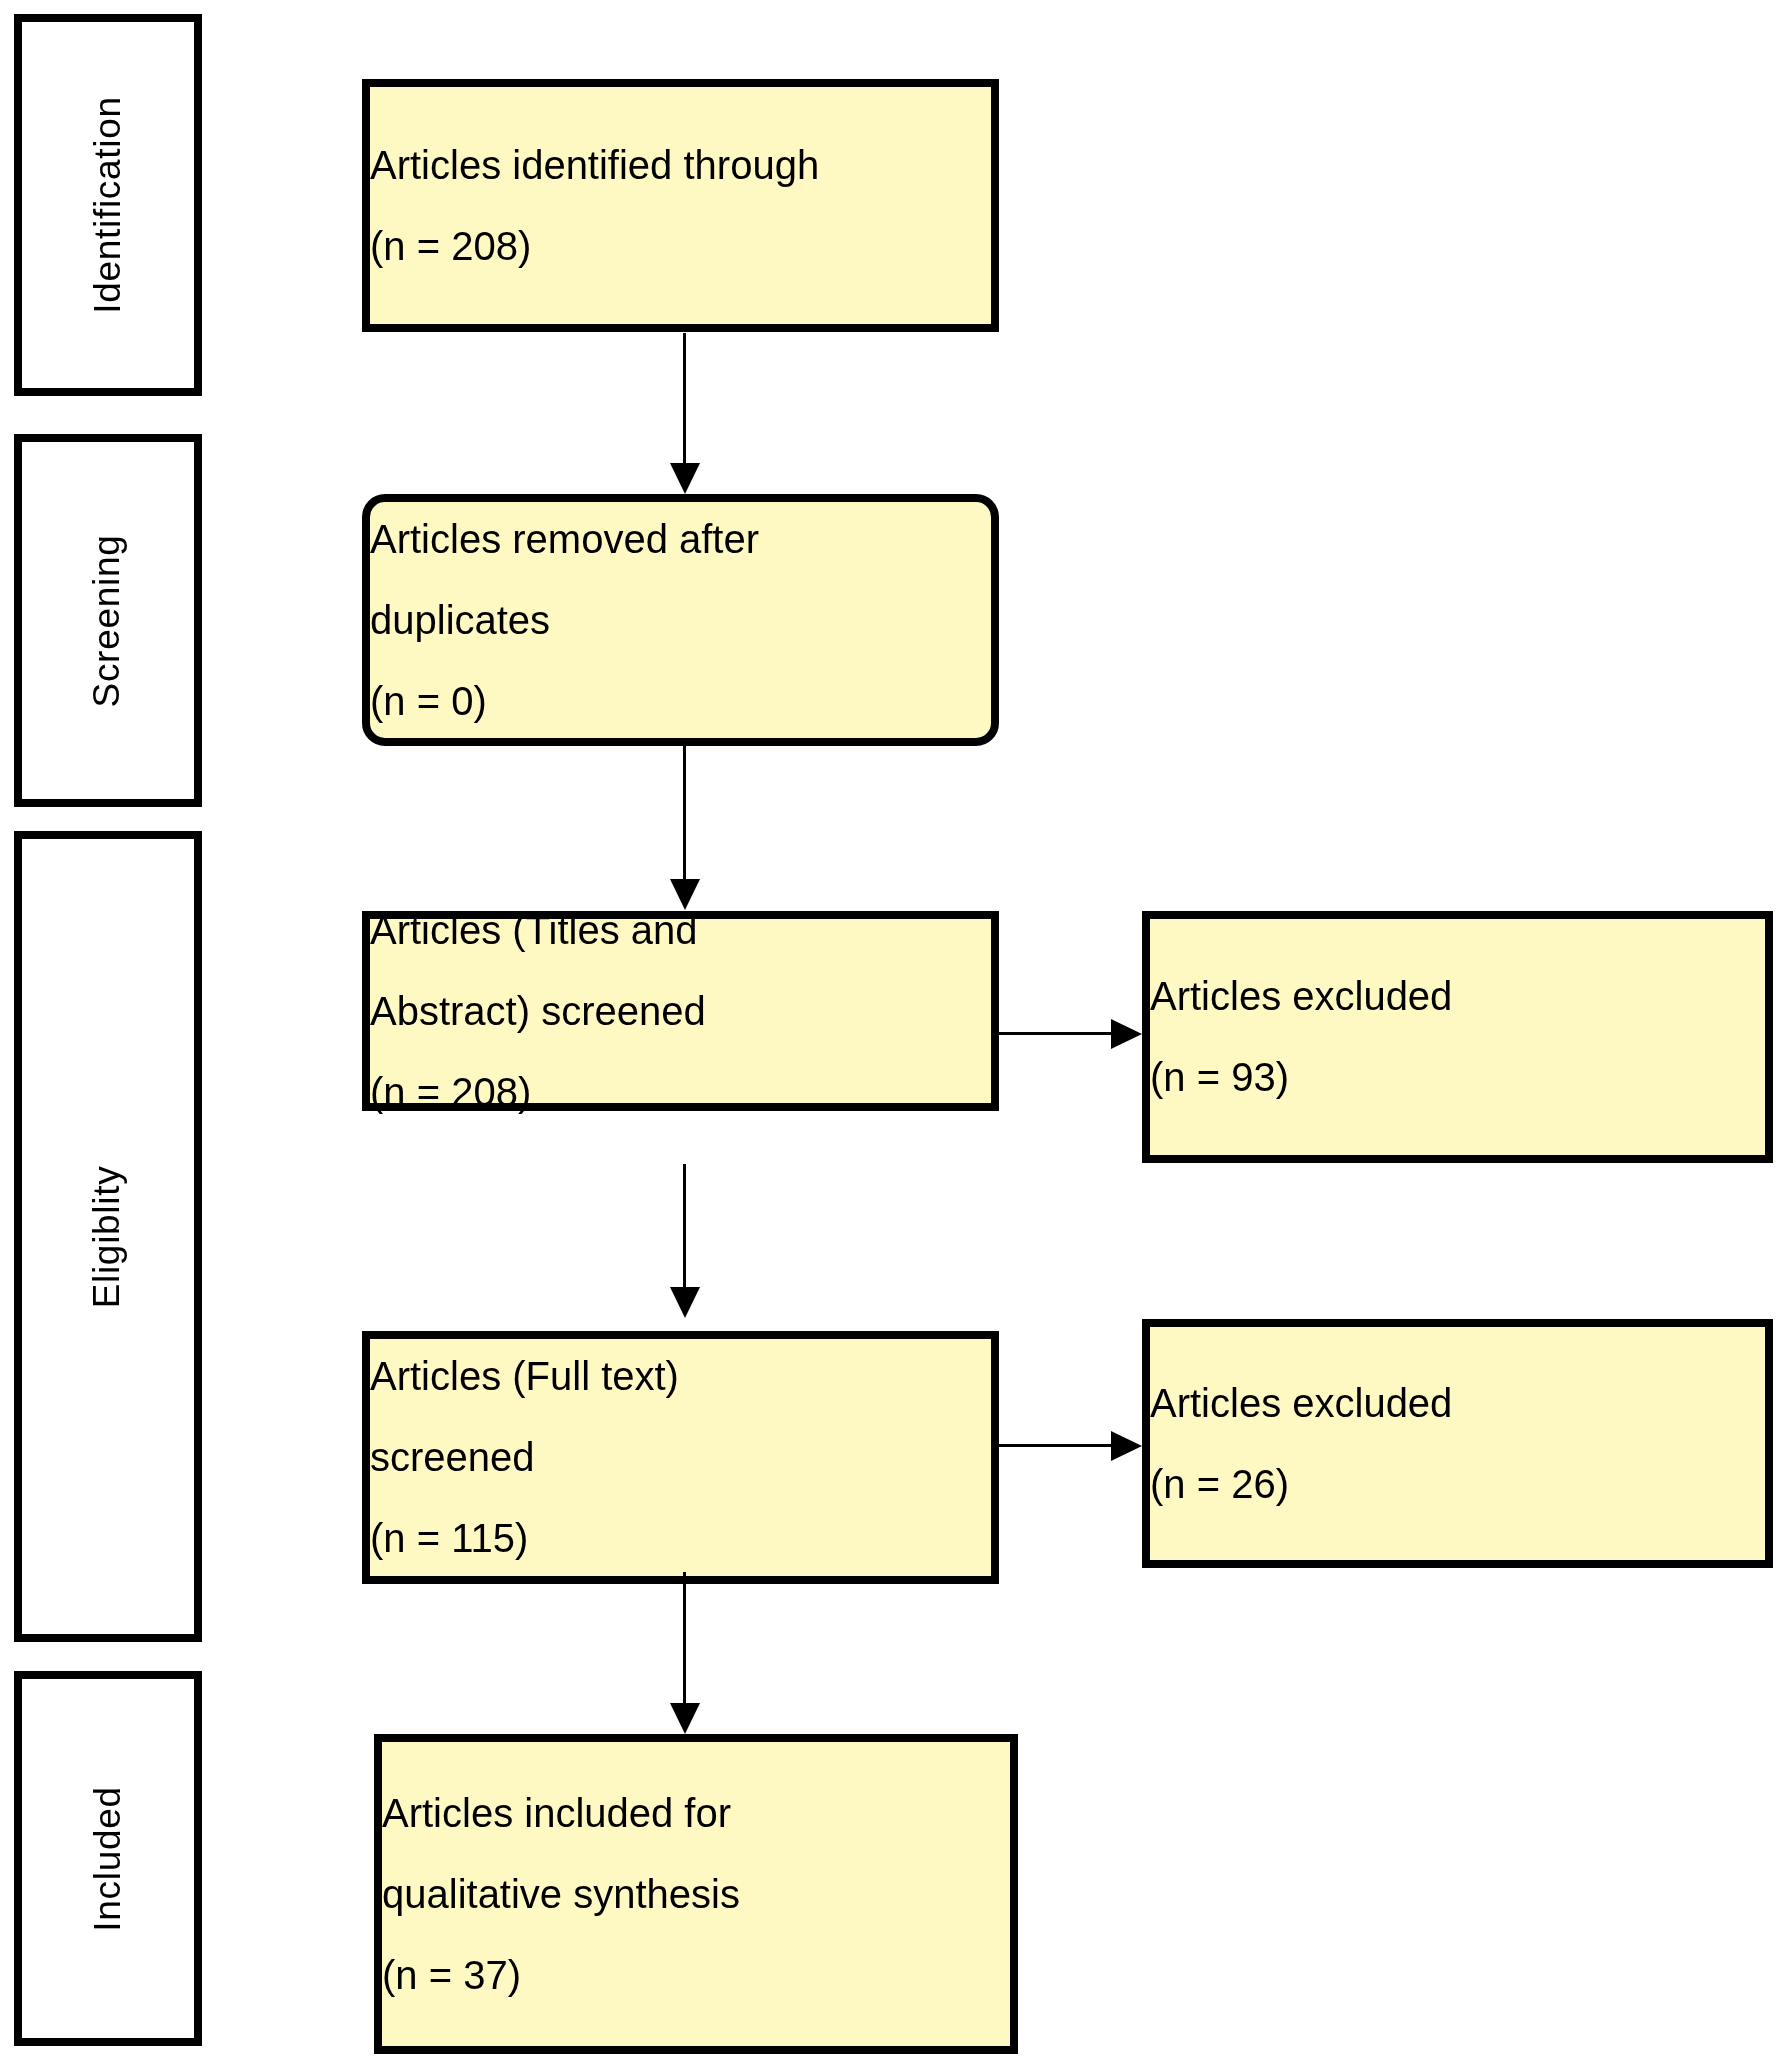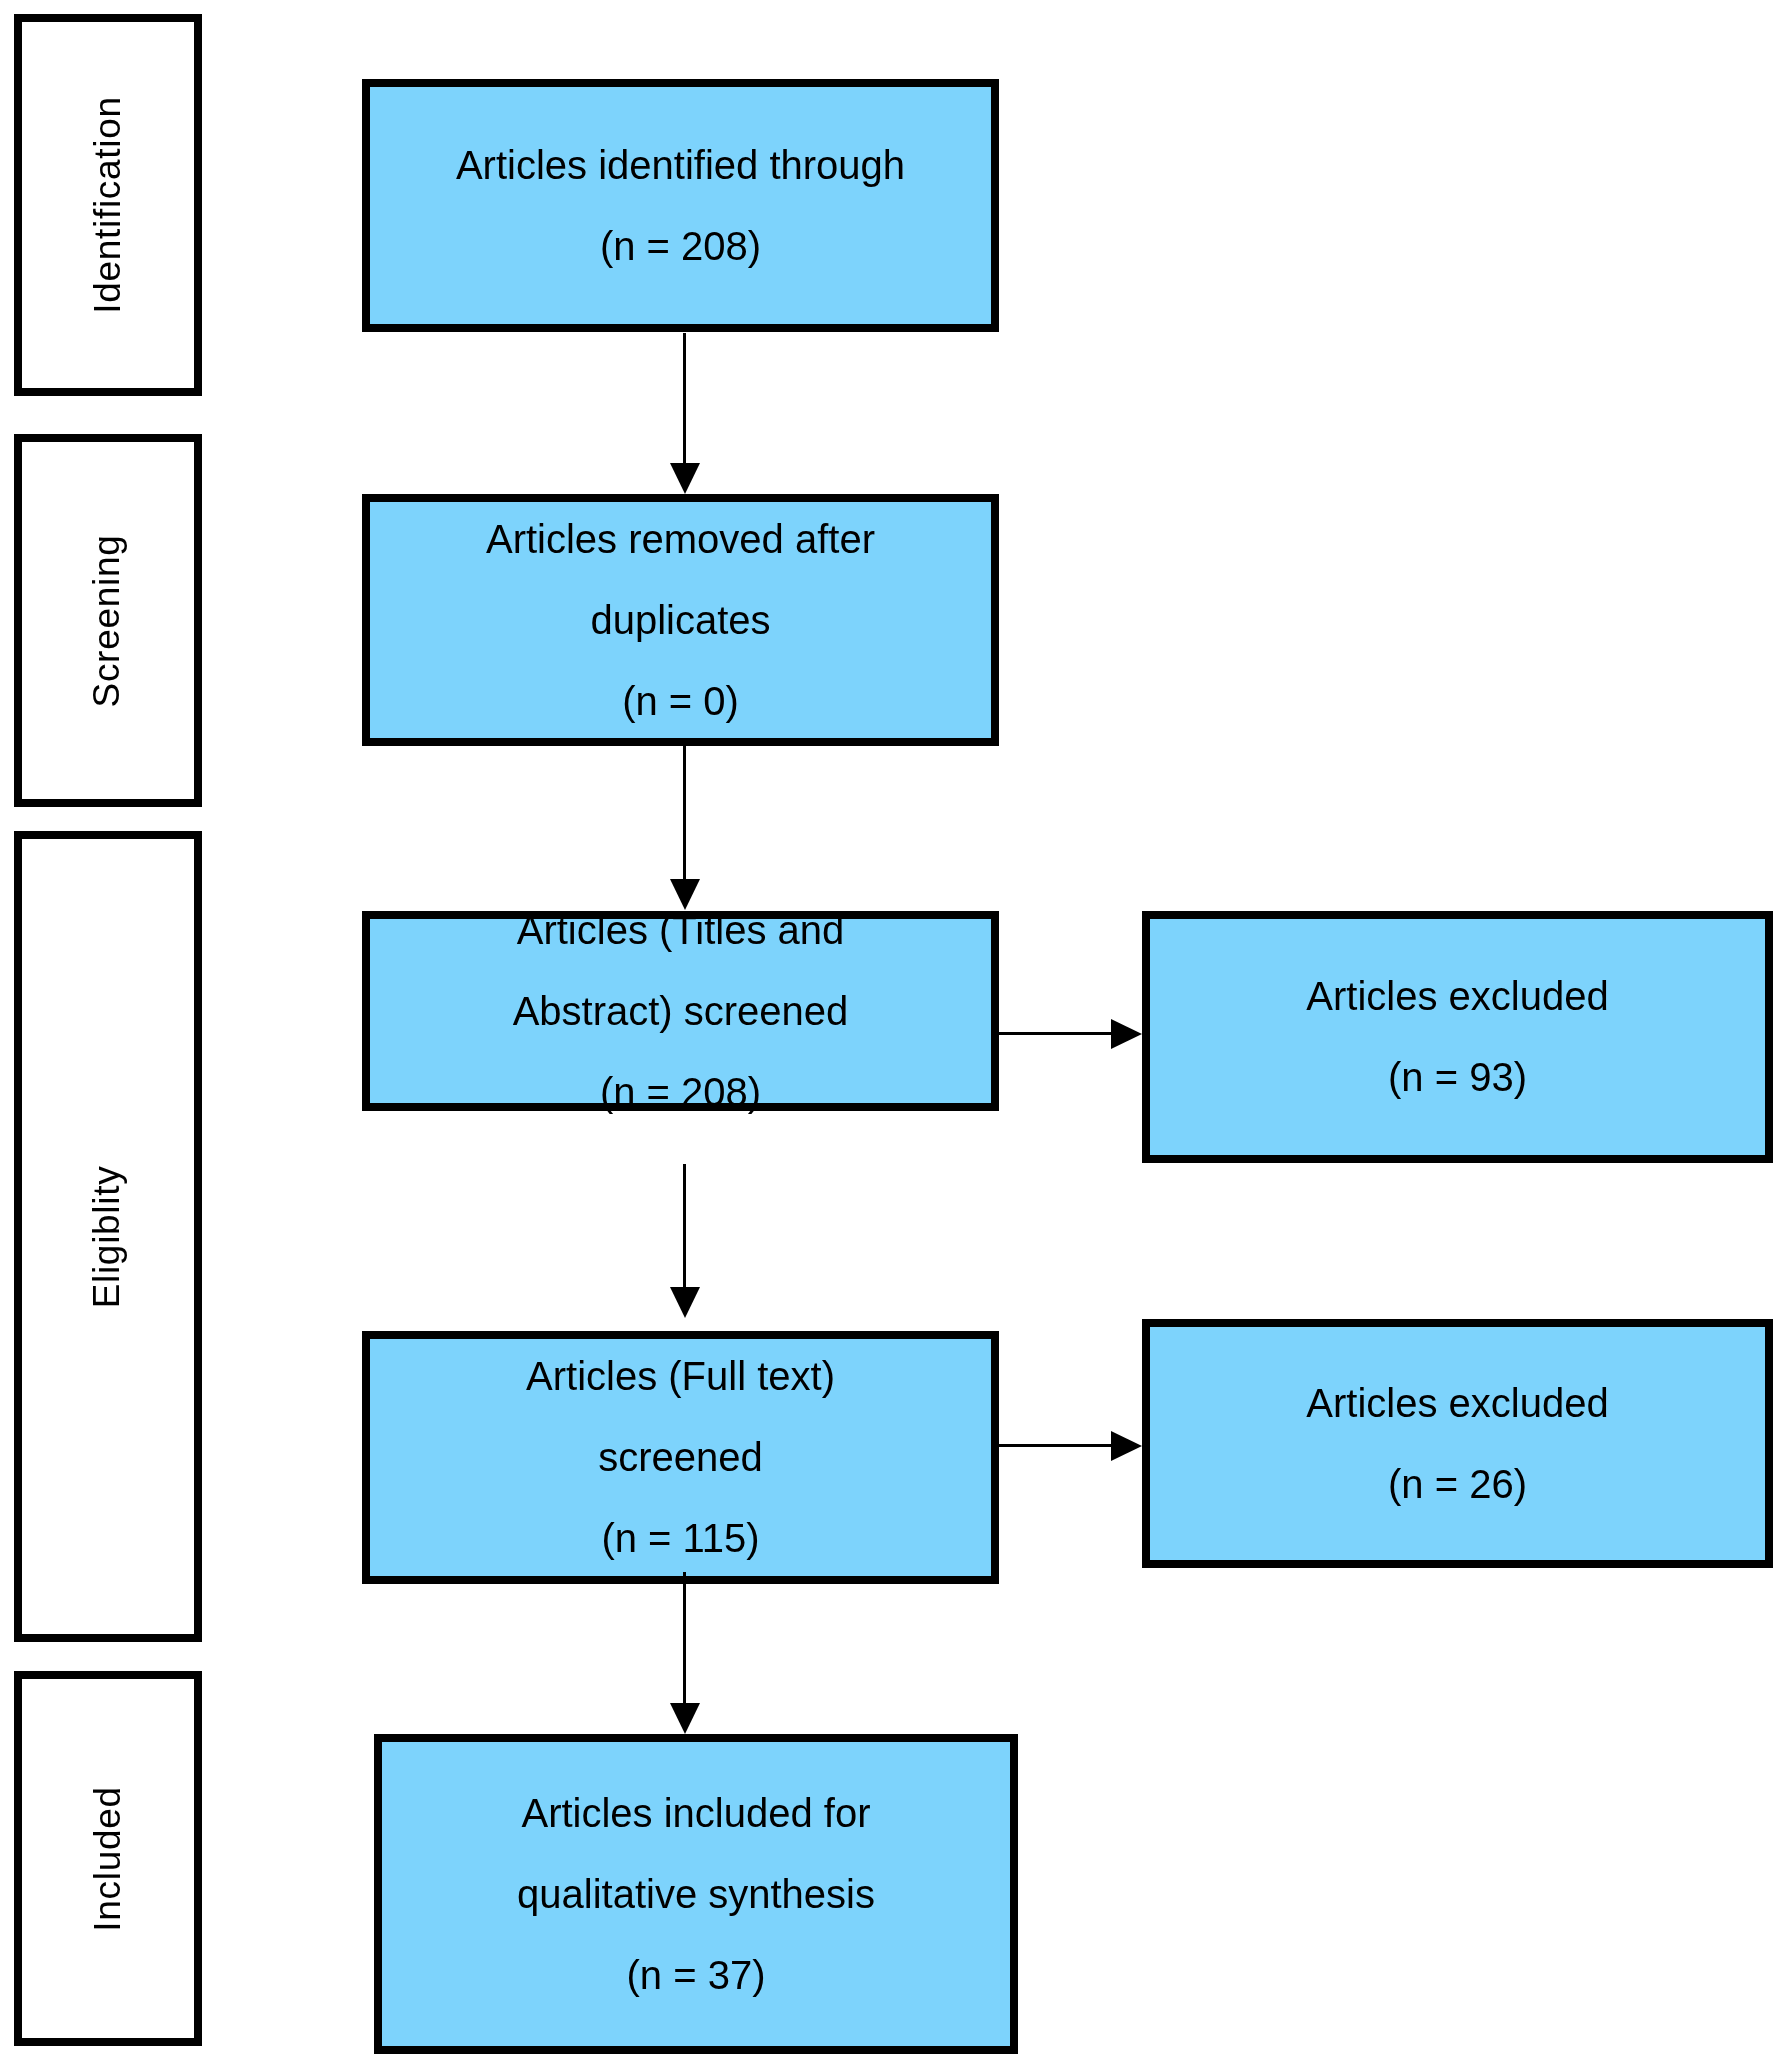--- a/index.html
+++ b/index.html
@@ -13,25 +13,25 @@
     height: 2066px;
     background: #ffffff;
     font-family: "Liberation Sans", sans-serif;
     color: #000000;
     overflow: hidden;
   }
   .box {
     position: absolute;
     box-sizing: border-box;
     border: 8.2px solid #000000;
-    background: #7dd3fc;
+    background: #fef9c3;
     display: flex;
     flex-direction: column;
     justify-content: center;
-    align-items: center;
+    align-items: flex-start;
     text-align: center;
   }
   .flow-box .line,
   .side-box .line {
     font-size: 40px;
     line-height: 81px;
     white-space: nowrap;
   }
   .stage-box {
     position: absolute;
@@ -94,21 +94,21 @@
 
   <div class="stage-box" style="left:13.7px; top:1671px; width:188px; height:375px;">
     <span class="stage-text">Included</span>
   </div>
 
   <div class="box flow-box" style="left:362px; top:79px; width:637px; height:253px;">
     <div class="line">Articles identified through</div>
     <div class="line">(n = 208)</div>
   </div>
 
-  <div class="box flow-box" style="left:362px; top:494px; width:637px; height:252px;">
+  <div class="box flow-box" style="left:362px; top:494px; width:637px; height:252px;border-radius:23px;">
     <div class="line">Articles removed after</div>
     <div class="line">duplicates</div>
     <div class="line">(n = 0)</div>
   </div>
 
   <div class="box flow-box" style="left:362px; top:911px; width:637px; height:200px;">
     <div class="line">Articles (Titles and</div>
     <div class="line">Abstract) screened</div>
     <div class="line">(n = 208)</div>
   </div>

